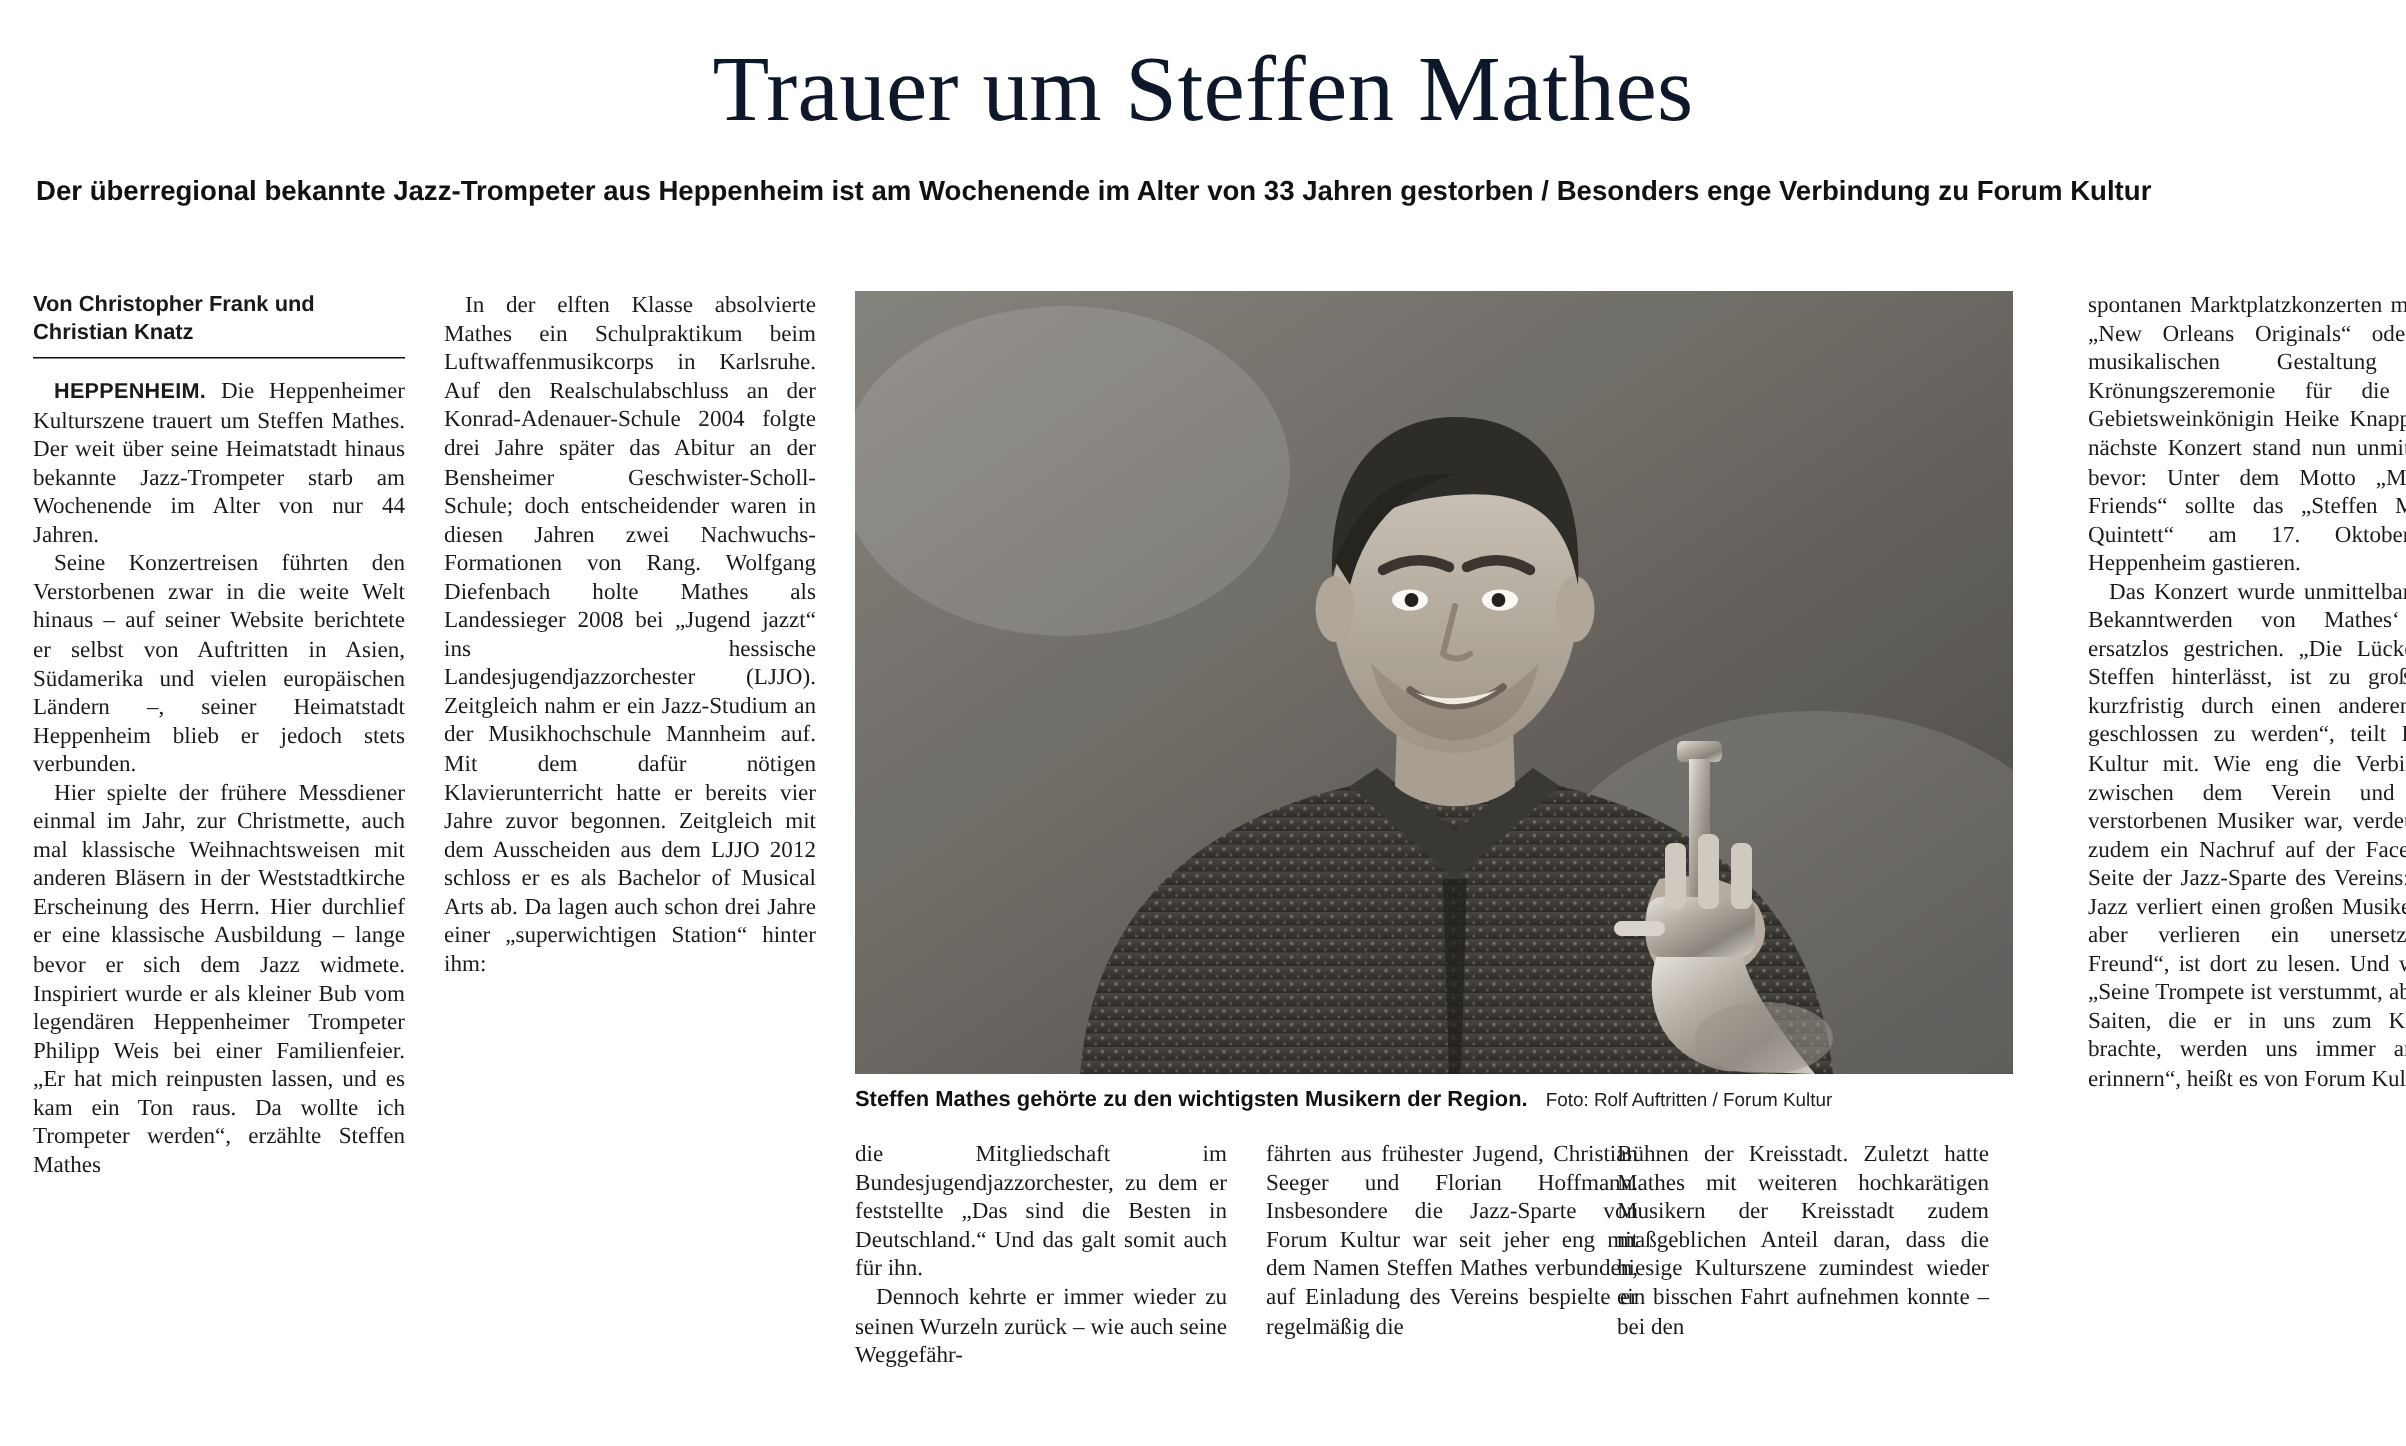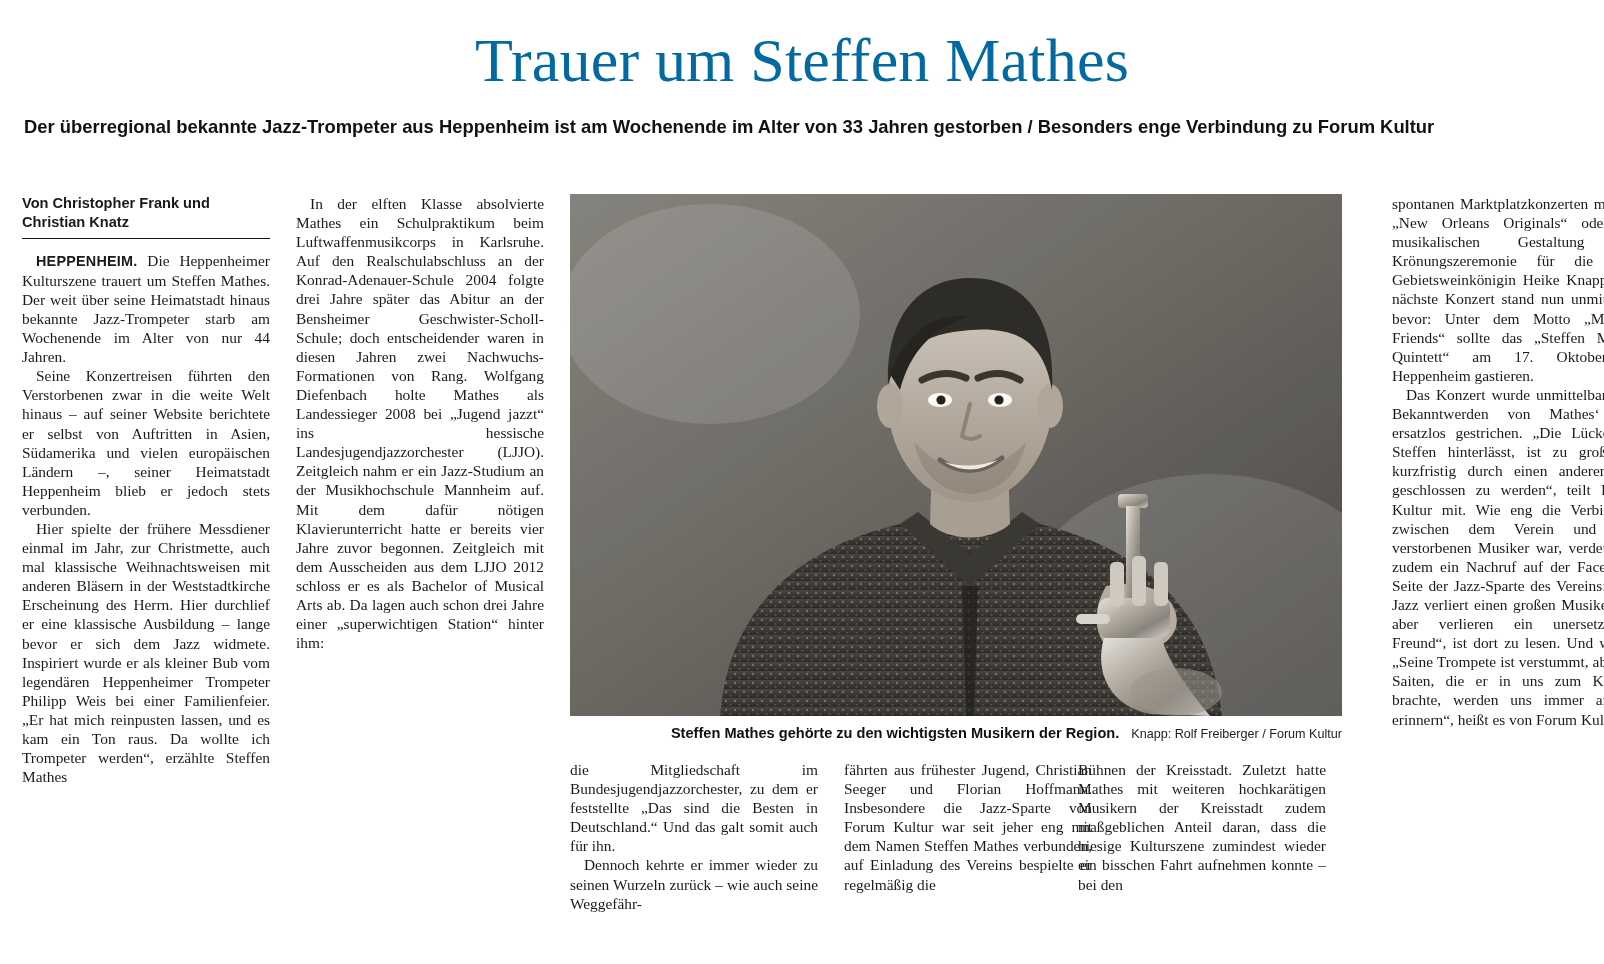--- a/index.html
+++ b/index.html
@@ -22,21 +22,21 @@
     box-sizing: border-box;
   }
   .headline {
     text-align: center;
     font-family: "Liberation Serif", serif;
     font-weight: normal;
     font-size: 62px;
     line-height: 1.05;
     letter-spacing: 0.2px;
     margin: 28px 0 0 0;
-    color: #0369a1;
+    color: #0f172a;
   }
   .subhead {
     font-family: "Liberation Sans", sans-serif;
     font-weight: bold;
     font-size: 18.4px;
     line-height: 1.25;
     margin: 22px 24px 0 24px;
     color: #111;
   }
   .columns {
@@ -99,21 +99,21 @@
     position: relative;
     width: 772px;
     height: 522px;
     overflow: hidden;
     background: #6f6c66;
   }
   .photo svg { display: block; }
   .caption-row {
     display: flex;
     align-items: baseline;
-    justify-content: flex-end;
+    justify-content: flex-start;
     margin-top: 9px;
     gap: 12px;
   }
   .caption {
     font-family: "Liberation Sans", sans-serif;
     font-weight: bold;
     font-size: 14.6px;
     color: #111;
   }
   .credit {
@@ -242,21 +242,21 @@
             <path d="M534 444 C 524 478 540 512 580 520 L 640 522 C 612 488 596 462 592 444 Z" fill="url(#brass)"></path>
             <ellipse cx="606" cy="498" rx="46" ry="24" fill="#9b958c" opacity="0.55"></ellipse>
             <rect x="506" y="420" width="34" height="10" rx="5" fill="#d9d4cb"></rect>
           </g>
 
           <rect width="772" height="522" fill="none"></rect>
         </svg>
       </div>
       <div class="caption-row">
         <div class="caption">Steffen Mathes gehörte zu den wichtigsten Musikern der Region.</div>
-        <div class="credit">Knapp: Rolf Freiberger / Forum Kultur</div>
+        <div class="credit">Foto: Rolf Auftritten / Forum Kultur</div>
       </div>
     </div>
 
     <div class="below-photo" id="below3">
       <p class="noindent">die Mitgliedschaft im Bundesjugendjazzorchester, zu dem er feststellte „Das sind die Besten in Deutschland.“ Und das galt somit auch für ihn.</p>
       <p>Dennoch kehrte er immer wieder zu seinen Wurzeln zurück – wie auch seine Weggefähr-</p>
     </div>
 
     <div class="below-photo" id="below4">
       <p class="noindent">fährten aus frühester Jugend, Christian Seeger und Florian Hoffmann. Insbesondere die Jazz-Sparte von Forum Kultur war seit jeher eng mit dem Namen Steffen Mathes verbunden, auf Einladung des Vereins bespielte er regelmäßig die</p>

